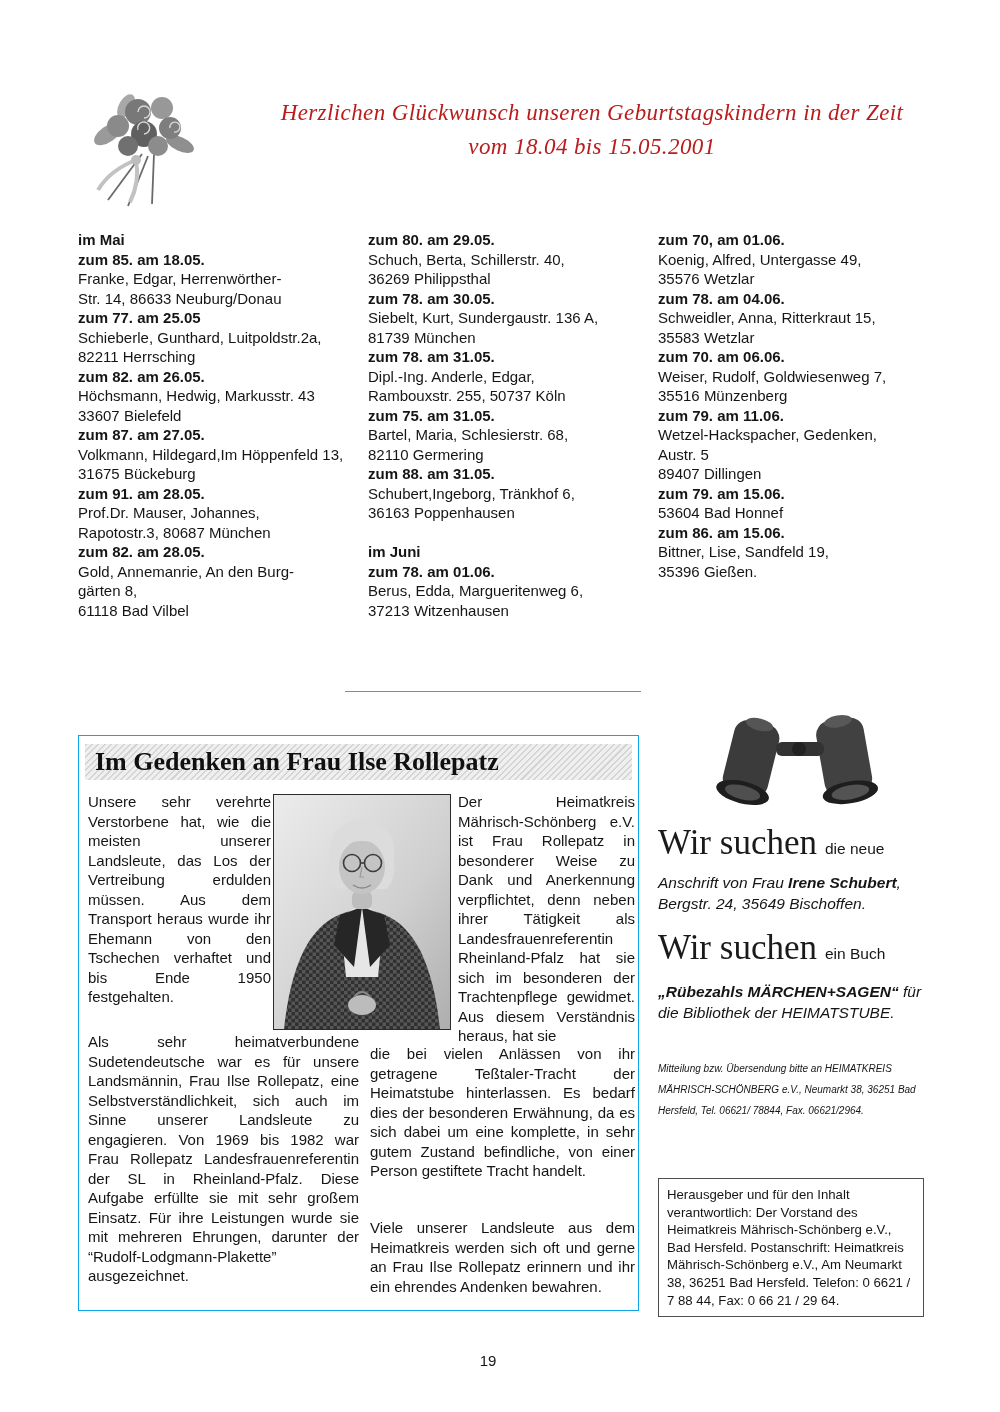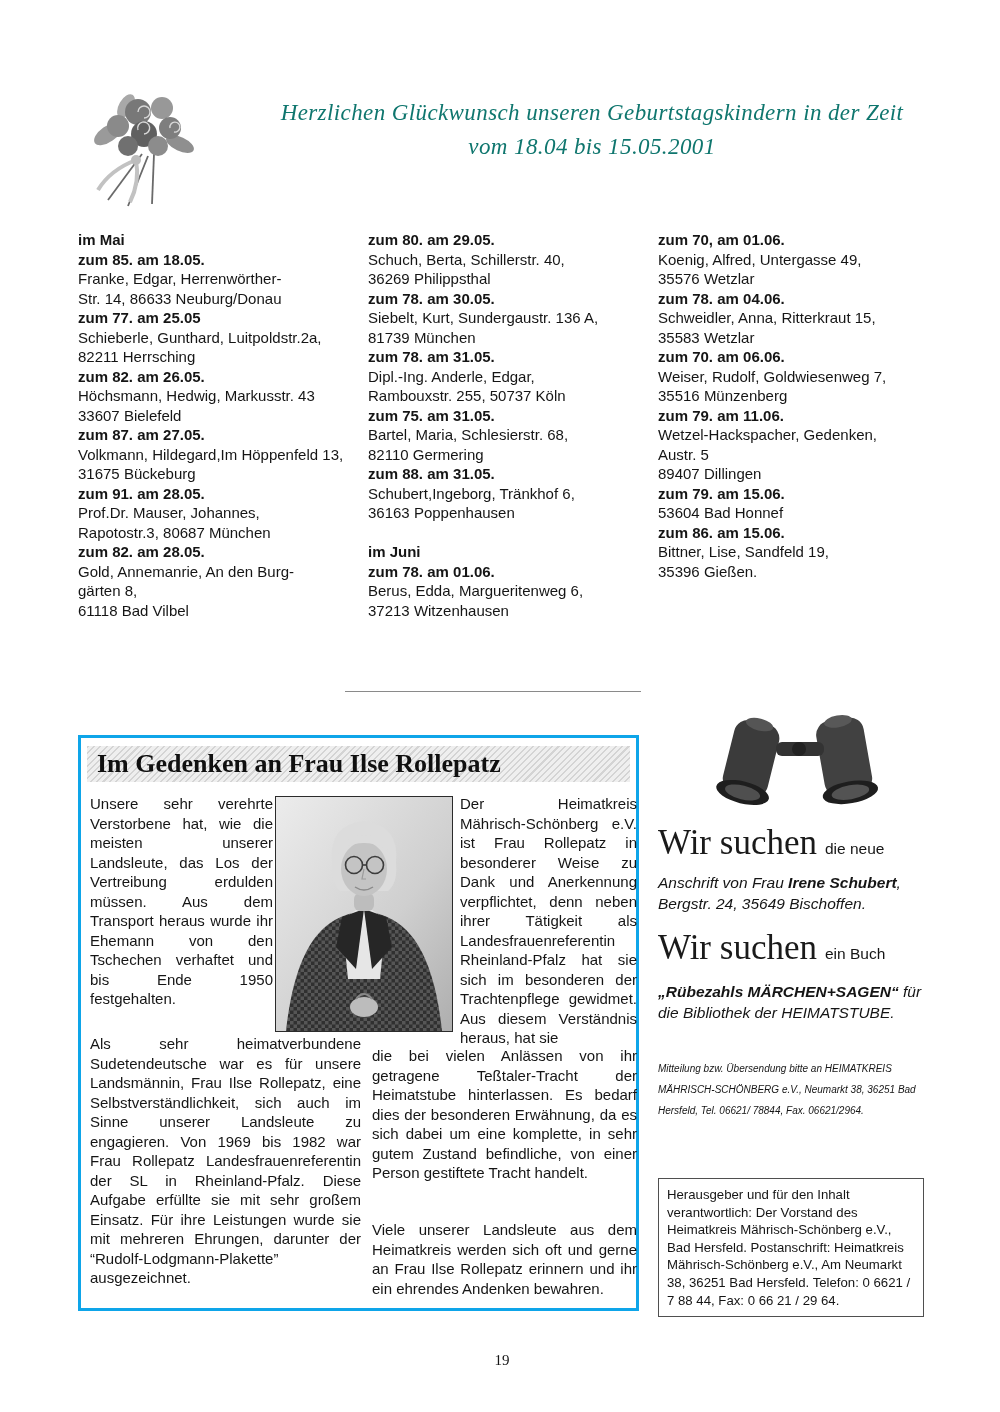--- a/index.html
+++ b/index.html
@@ -11,39 +11,39 @@
     font-family: "Liberation Sans", sans-serif;
     color: #151515;
     overflow: hidden;
   }
 
   
   .bouquet { position: absolute; left: 80px; top: 82px; width: 132px; height: 135px; }
   .script-header {
     position: absolute; left: 222px; top: 100px; width: 740px;
     font-family: "Liberation Serif", serif; font-style: italic;
-    font-size: 23px; color: #0f766e; text-align: center; letter-spacing: 0.4px;
+    font-size: 23px; color: #b91c1c; text-align: center; letter-spacing: 0.4px;
   }
   .script-header .l2 { margin-top: 8px; }
 
   
   .bdays { position: absolute; left: 78px; top: 230px; display: flex; }
   .bcol { width: 290px; }
   .bheading { font-weight: bold; font-size: 15px; line-height: 19.5px; }
   .bheading.gap { margin-top: 19.5px; }
   .etitle { font-weight: bold; font-size: 15px; line-height: 19.5px; white-space: nowrap; }
   .eline  { font-size: 15px; line-height: 19.5px; white-space: nowrap; }
 
   
   .divider { position: absolute; left: 345px; top: 691px; width: 296px; border-top: 1px solid #8a8a8a; }
 
   
   .memorial {
     position: absolute; left: 78px; top: 735px; width: 561px; height: 576px;
-    border: 3px solid #0ea5e9; background: #fff; box-sizing: border-box;
+    border: 1px solid #0ea5e9; background: #fff; box-sizing: border-box;
   }
   .mem-title {
     position: absolute; left: 6px; right: 6px; top: 8px; height: 36px;
     background: repeating-linear-gradient(135deg, #d4d4d4 0px, #d4d4d4 1.5px, #efefef 1.5px, #efefef 4.5px);
     font-family: "Liberation Serif", serif; font-weight: bold; font-size: 26px;
     line-height: 36px; padding-left: 10px; color: #101010; box-sizing: border-box;
   }
   .mem-p { position: absolute; font-size: 15px; line-height: 19.5px; text-align: justify; }
   .mem-p1 { left: 9px;  top: 56px;  width: 183px; }
   .mem-p2 { left: 9px;  top: 296px; width: 271px; }
@@ -69,21 +69,21 @@
   .side-italic.s1 { top: 872px; }
   .side-italic.s2 { top: 981px; }
   .side-italic b { font-weight: bold; }
   .contact { position: absolute; left: 658px; top: 1058px; width: 268px; font-size: 10px; line-height: 21px; font-style: italic; }
   .impressum {
     position: absolute; left: 658px; top: 1178px; width: 266px;
     border: 1px solid #4f4f4f; padding: 7px 8px; box-sizing: border-box;
     font-size: 13.2px; line-height: 17.6px;
   }
 
-  .pagenum { position: absolute; left: 14px; top: 1352px; width: 976px; text-align: center; font-size: 15px; font-family: Liberation Serif, serif; }
+  .pagenum { position: absolute; left: 0; top: 1352px; width: 976px; text-align: center; font-size: 15px; }
 </style>
 </head>
 <body>
 
 <div class="page">
 
   <div class="bouquet">
     <svg width="132" height="135" viewBox="0 0 132 135">
       <g stroke="#6a6a6a" stroke-width="1.8" fill="none">
         <path d="M62,72 L28,118"></path>

